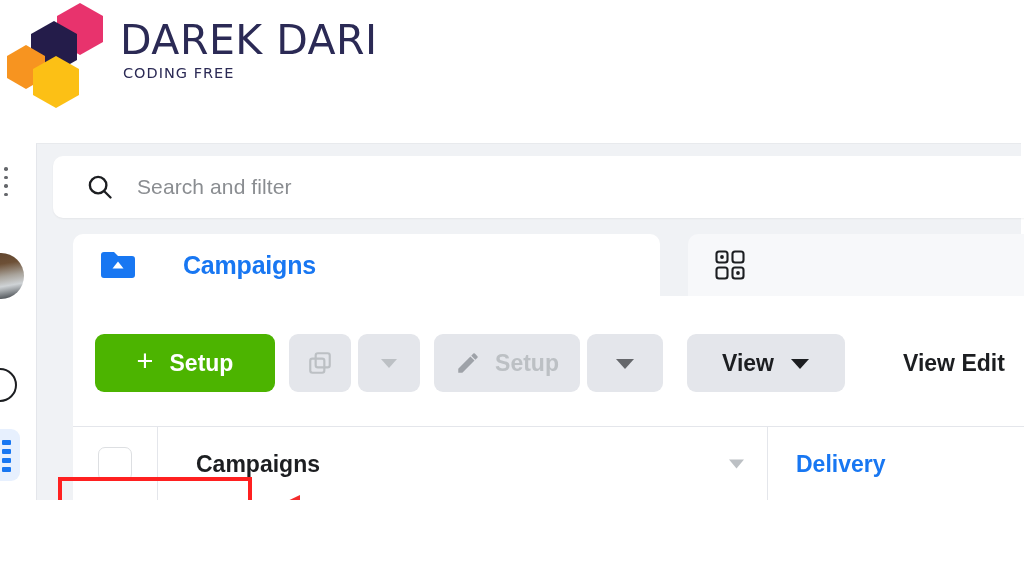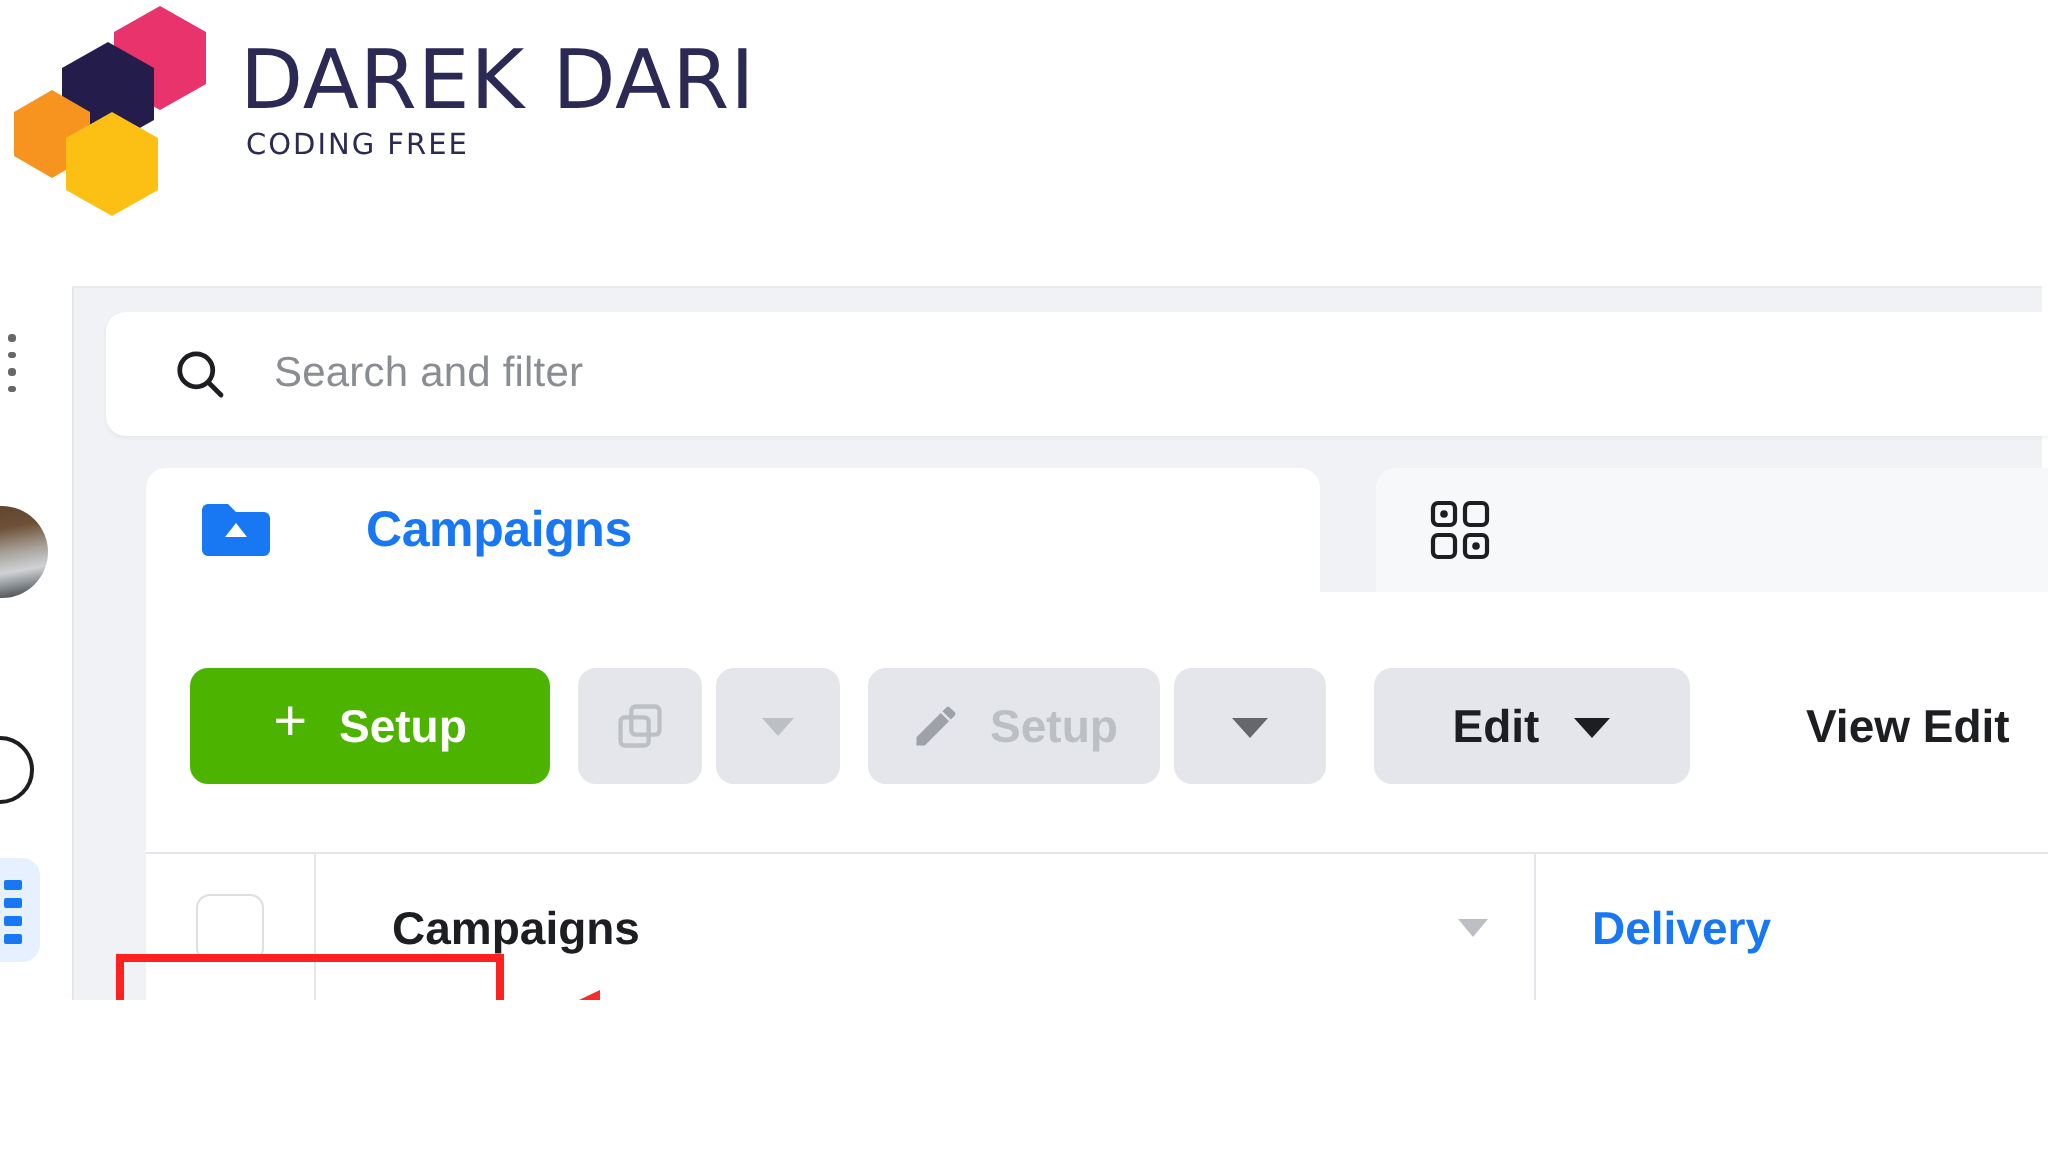--- a/index.html
+++ b/index.html
@@ -444,21 +444,21 @@
           <span>Setup</span>
         </div>
 
         <div class="btn btn-grey btn-editdd">
           <svg width="20" height="13" viewBox="0 0 20 13">
             <polygon points="1,2 19,2 10,12" fill="#65676b"></polygon>
           </svg>
         </div>
 
         <div class="btn btn-grey btn-more">
-          <span>Edit</span>
+          <span>View</span>
           <span class="caret">
             <svg width="20" height="13" viewBox="0 0 20 13">
               <polygon points="1,2 19,2 10,12" fill="#1c1e21"></polygon>
             </svg>
           </span>
         </div>
 
         <div class="view-setup">View Edit</div>
 
       </div>

